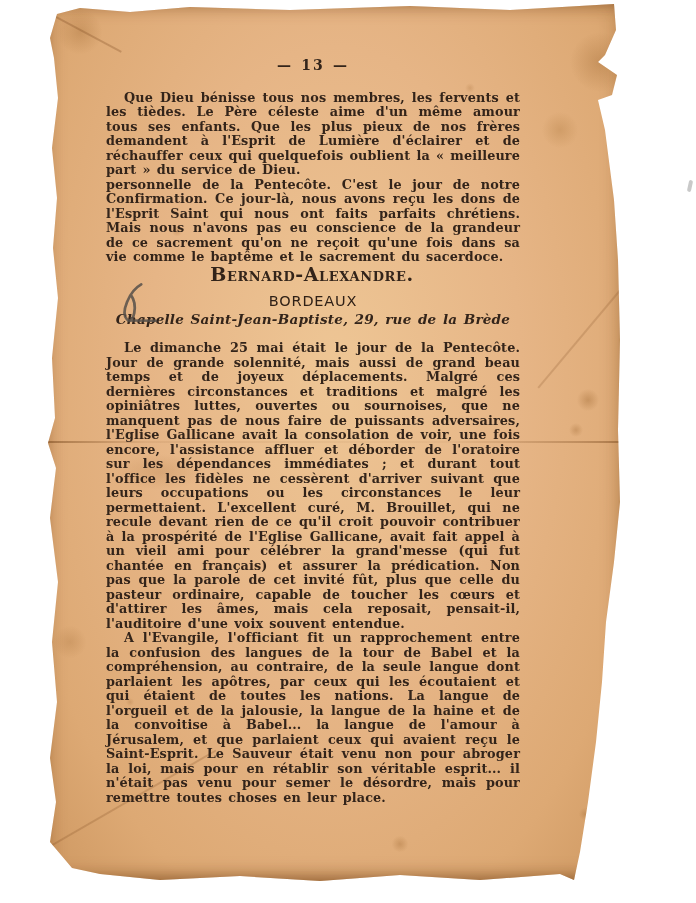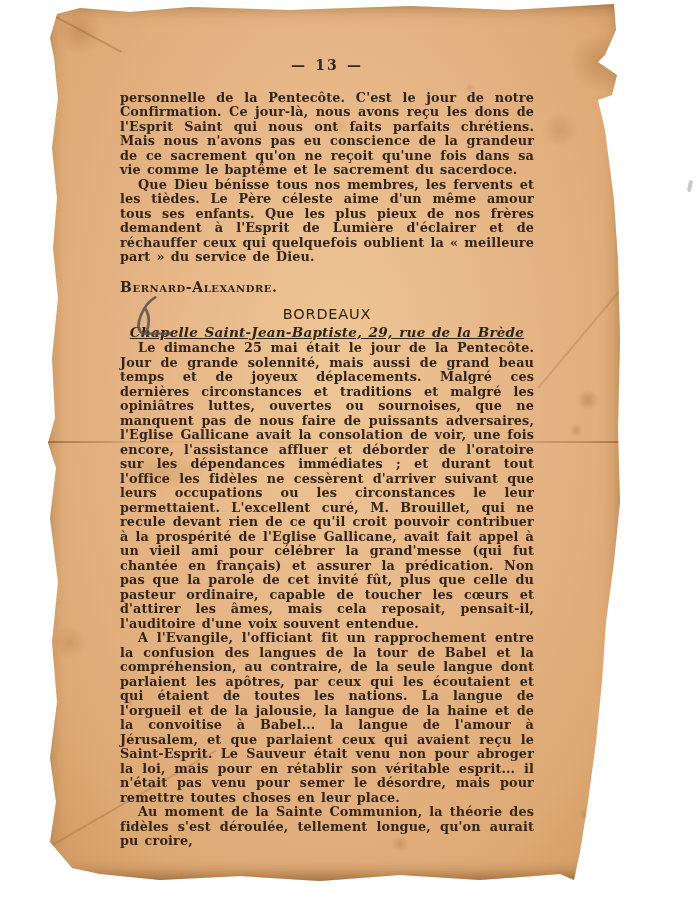--- a/index.html
+++ b/index.html
@@ -44,67 +44,66 @@
   }
 
   .crease{position:absolute;pointer-events:none;}
   .crease-mid{left:0;top:439px;width:100%;height:2px;
     background:linear-gradient(to right, rgba(110,62,20,.50), rgba(110,62,20,.08) 18%, rgba(110,62,20,.04) 70%, rgba(110,62,20,.30) 92%, rgba(110,62,20,.45));}
   .crease-bl{left:-20px;top:800px;width:210px;height:2px;background:rgba(120,70,28,.22);transform:rotate(-30deg);}
   .crease-tr{left:475px;top:335px;width:130px;height:2px;background:rgba(120,70,28,.20);transform:rotate(-50deg);}
   .crease-tl{left:6px;top:30px;width:80px;height:2px;background:rgba(120,70,28,.28);transform:rotate(28deg);}
 
   .content{
-    position:absolute;left:80px;top:56px;width:414px;
+    position:absolute;left:66px;top:56px;width:414px;
     font-family:"DejaVu Serif", serif;font-weight:700;
     font-size:12.8px;line-height:14.5px;color:#33241a;
     text-align:justify;letter-spacing:.01em;word-spacing:1.5px;
   }
   .page-number{text-align:center;font-size:14px;letter-spacing:2px;margin:0 0 18px 0;}
   p.para{margin:0;text-indent:18px;}
   p.para.first{text-indent:0;}
-  .signature{text-align:left;font-variant:small-caps;font-size:14px;letter-spacing:.6px;margin-top:15px;padding-right:2px;}
+  .signature{text-align:center;font-variant:small-caps;font-size:19px;letter-spacing:.6px;margin-top:2px;padding-right:2px;}
   .section{position:relative;margin-top:13px;}
   .section-title{text-align:center;font-family:"DejaVu Sans", sans-serif;font-weight:400;font-size:14.5px;letter-spacing:.8px;color:#2f2016;}
-  .section-subtitle{text-align:center;font-style:italic;font-size:13.6px;margin:3px 0 2px 0;letter-spacing:.2px;text-decoration:underline;}
+  .section-subtitle{text-align:center;font-style:italic;font-size:13.6px;margin:3px 0 15px 0;letter-spacing:.2px;}
   .hand-mark{position:absolute;left:6px;top:-13px;width:46px;height:48px;transform:rotate(-6deg);opacity:.85;}
 
   .scan-mark{position:absolute;left:688px;top:180px;width:4px;height:12px;background:#c9c9c9;border-radius:2px;transform:rotate(12deg);}
 </style>
 </head>
 <body>
 
 <div class="stage">
 
   <div class="paper">
 
     <div class="crease crease-mid"></div>
     <div class="crease crease-bl"></div>
     <div class="crease crease-tr"></div>
     <div class="crease crease-tl"></div>
 
     <div class="content">
 
       <div class="page-number">— 13 —</div>
 
+      <p class="para">Que Dieu bénisse tous nos membres, les fervents et les tièdes. Le Père céleste aime d'un même amour tous ses enfants. Que les plus pieux de nos frères demandent à l'Esprit de Lumière d'éclairer et de réchauffer ceux qui quelquefois oublient la « meilleure part » du service de Dieu.</p>
       <p class="para first">personnelle de la Pentecôte. C'est le jour de notre Confirmation. Ce jour-là, nous avons reçu les dons de l'Esprit Saint qui nous ont faits parfaits chrétiens. Mais nous n'avons pas eu conscience de la grandeur de ce sacrement qu'on ne reçoit qu'une fois dans sa vie comme le baptême et le sacrement du sacerdoce.</p>
-      <p class="para">Que Dieu bénisse tous nos membres, les fervents et les tièdes. Le Père céleste aime d'un même amour tous ses enfants. Que les plus pieux de nos frères demandent à l'Esprit de Lumière d'éclairer et de réchauffer ceux qui quelquefois oublient la « meilleure part » du service de Dieu.</p>
 
       <div class="signature">Bernard-Alexandre.</div>
 
       <div class="section">
         <svg class="hand-mark" viewBox="0 0 44 44" fill="none">
           <path d="M30 3 C18 8 7 28 13 35 C19 41 25 22 19 12" stroke="#57514a" stroke-width="2.6" stroke-linecap="round" fill="none"></path>
           <path d="M14 36 L40 39" stroke="#57514a" stroke-width="2.4" stroke-linecap="round" fill="none"></path>
         </svg>
         <div class="section-title">BORDEAUX</div>
         <div class="section-subtitle">Chapelle Saint-Jean-Baptiste, 29, rue de la Brède</div>
       </div>
 
       <p class="para">Le dimanche 25 mai était le jour de la Pentecôte. Jour de grande solennité, mais aussi de grand beau temps et de joyeux déplacements. Malgré ces dernières circonstances et traditions et malgré les opiniâtres luttes, ouvertes ou sournoises, que ne manquent pas de nous faire de puissants adversaires, l'Eglise Gallicane avait la consolation de voir, une fois encore, l'assistance affluer et déborder de l'oratoire sur les dépendances immédiates ; et durant tout l'office les fidèles ne cessèrent d'arriver suivant que leurs occupations ou les circonstances le leur permettaient. L'excellent curé, M. Brouillet, qui ne recule devant rien de ce qu'il croit pouvoir contribuer à la prospérité de l'Eglise Gallicane, avait fait appel à un vieil ami pour célébrer la grand'messe (qui fut chantée en français) et assurer la prédication. Non pas que la parole de cet invité fût, plus que celle du pasteur ordinaire, capable de toucher les cœurs et d'attirer les âmes, mais cela reposait, pensait-il, l'auditoire d'une voix souvent entendue.</p>
       <p class="para">A l'Evangile, l'officiant fit un rapprochement entre la confusion des langues de la tour de Babel et la compréhension, au contraire, de la seule langue dont parlaient les apôtres, par ceux qui les écoutaient et qui étaient de toutes les nations. La langue de l'orgueil et de la jalousie, la langue de la haine et de la convoitise à Babel... la langue de l'amour à Jérusalem, et que parlaient ceux qui avaient reçu le Saint-Esprit. Le Sauveur était venu non pour abroger la loi, mais pour en rétablir son véritable esprit... il n'était pas venu pour semer le désordre, mais pour remettre toutes choses en leur place.</p>
-      <p class="para">Au moment de la Sainte Communion, la théorie des fidèles s'est déroulée, tellement longue, qu'on aurait pu croire,</p>
 
     </div>
   </div>
 
   <div class="scan-mark"></div>
 </div>
 
 </body></html>

